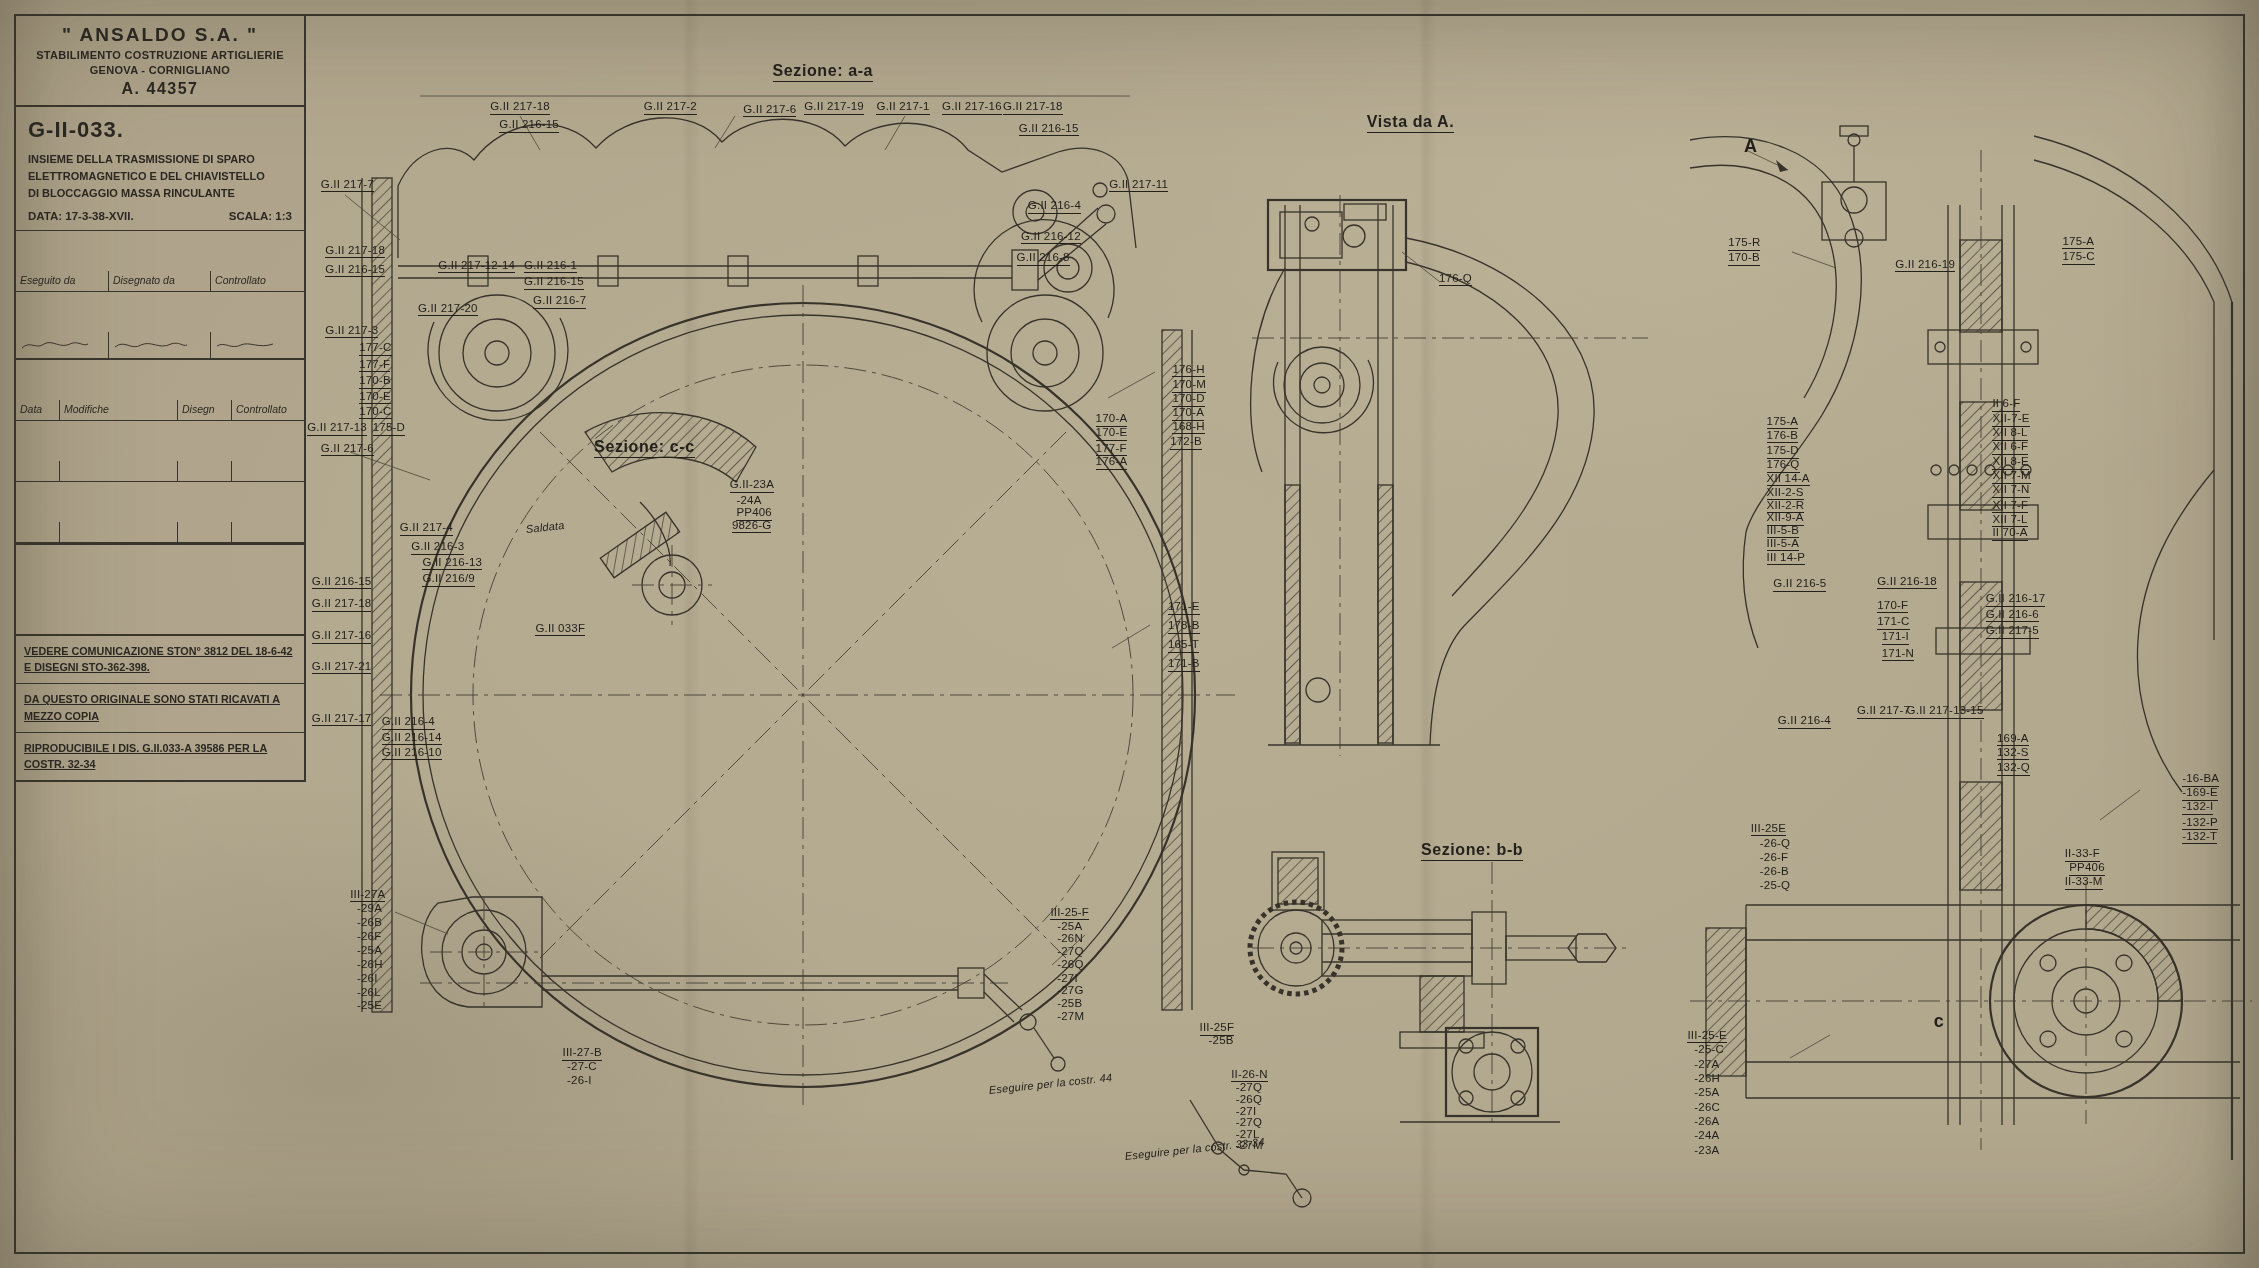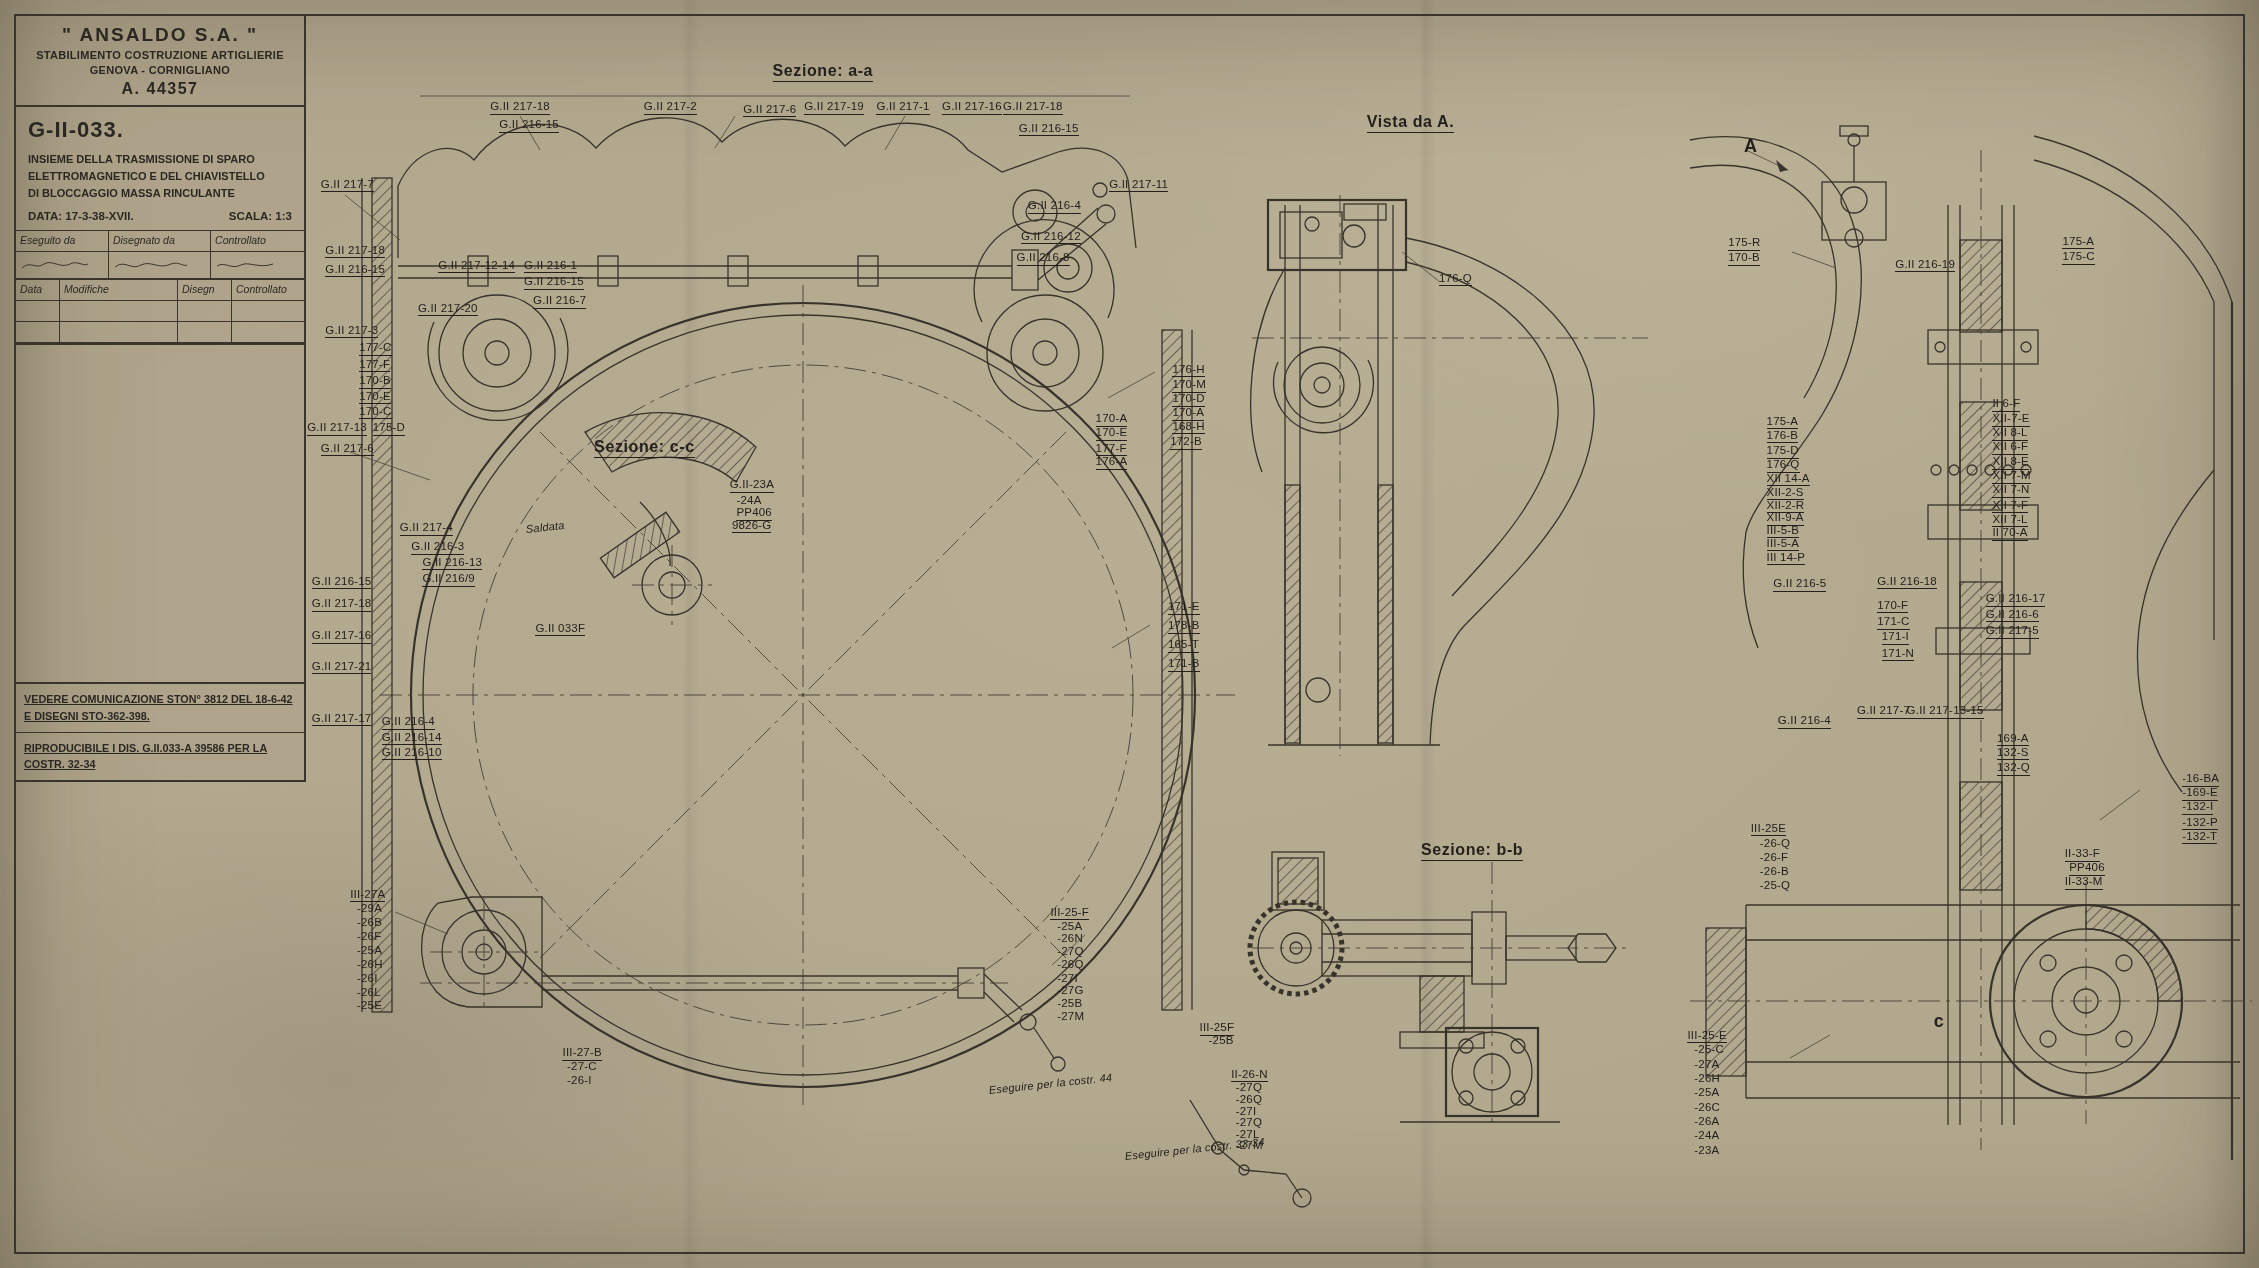--- a/index.html
+++ b/index.html
@@ -41,21 +41,21 @@
   .tb-auth{text-align:center;padding:10px 4px 8px;}
   .tb-auth .auth{font-size:19px;font-weight:bold;letter-spacing:2px;}
   .tb-auth .costr{font-size:15px;font-weight:bold;letter-spacing:1px;margin-top:8px;}
   .tb-auth .big44{font-size:25px;vertical-align:-2px;margin-left:4px;}
   .dwgno{font-size:22px;font-weight:bold;letter-spacing:1px;padding:10px 12px 6px;}
   .desc{font-size:11px;font-weight:bold;padding:2px 12px 8px;line-height:1.55;}
   .meta-row{display:flex;justify-content:space-between;font-size:11.5px;font-weight:bold;padding:0 12px 8px;}
   .sign-table,.rev-table{display:grid;border-top:1.5px solid #3a352c;font-size:10.5px;}
   .sign-table{grid-template-columns:1fr 1.1fr 1fr;}
   .rev-table{grid-template-columns:44px 1fr 54px 72px;border-bottom:2px solid #3a352c;}
-  .cell{border-right:1px solid #3a352c;border-bottom:1px solid #3a352c;padding:3px 4px;min-height:14px;}
+  .cell{border-right:1px solid #3a352c;border-bottom:1px solid #3a352c;padding:3px 4px;min-height:14px;margin-top:40px;}
   .cell:last-child,.cell.noR{border-right:none;}
   .cell.hdr{font-style:italic;}
   .cell.sig{height:20px;display:flex;align-items:center;}
   .tb-notes{position:absolute;left:0;right:0;bottom:0;border-top:2px solid #3a352c;}
   .note{font-size:10.8px;font-weight:bold;line-height:1.55;padding:7px 8px;border-bottom:1.5px solid #3a352c;text-decoration:underline;}
   .note:last-child{border-bottom:none;}
 </style>
 </head>
 <body>
 
@@ -484,16 +484,17 @@
       <div class="cell"></div>
       <div class="cell"></div>
       <div class="cell noR"></div>
       <div class="cell"></div>
       <div class="cell"></div>
       <div class="cell"></div>
       <div class="cell noR"></div>
     </div>
     <div class="tb-notes">
       <div class="note">VEDERE COMUNICAZIONE STON° 3812 DEL 18-6-42 E DISEGNI STO-362-398.</div>
+      <div class="note">DA QUESTO ORIGINALE SONO STATI RICAVATI A MEZZO COPIA</div>
       <div class="note">RIPRODUCIBILE I  DIS. G.II.033-A 39586 PER LA COSTR. 32-34</div>
     </div>
   </div>
 </div>
 
 </body></html>

